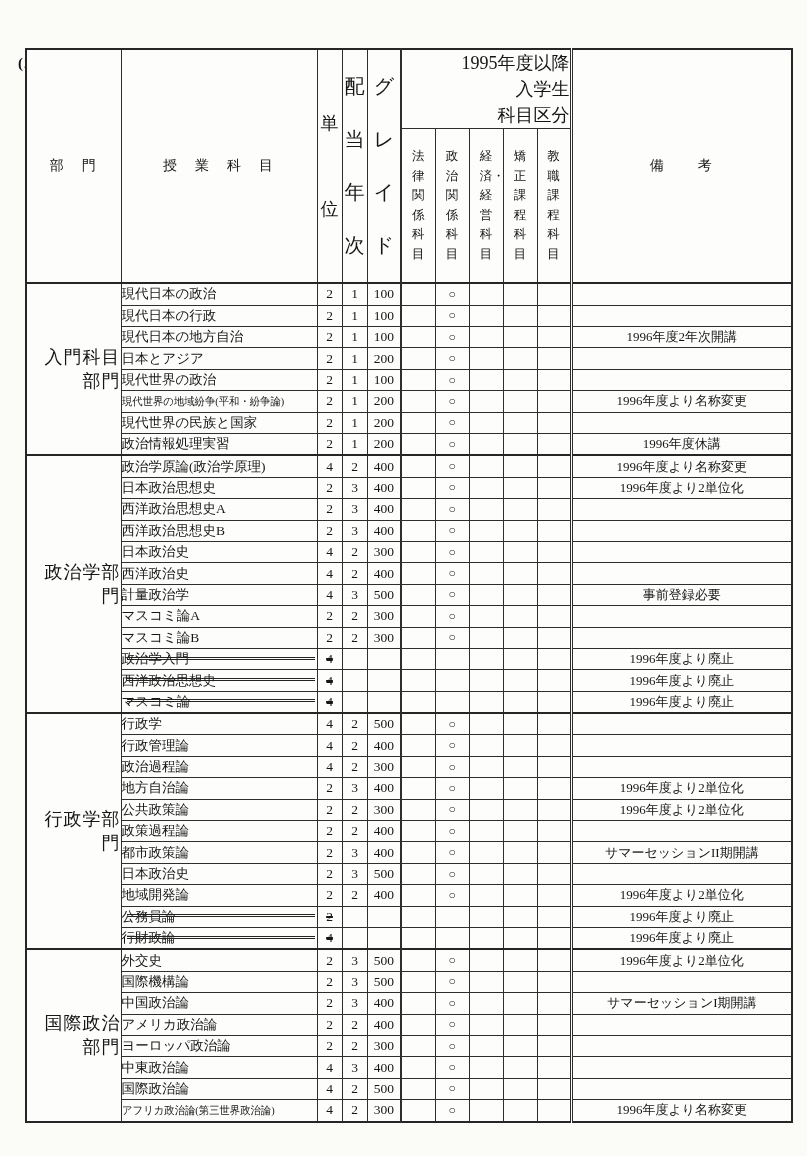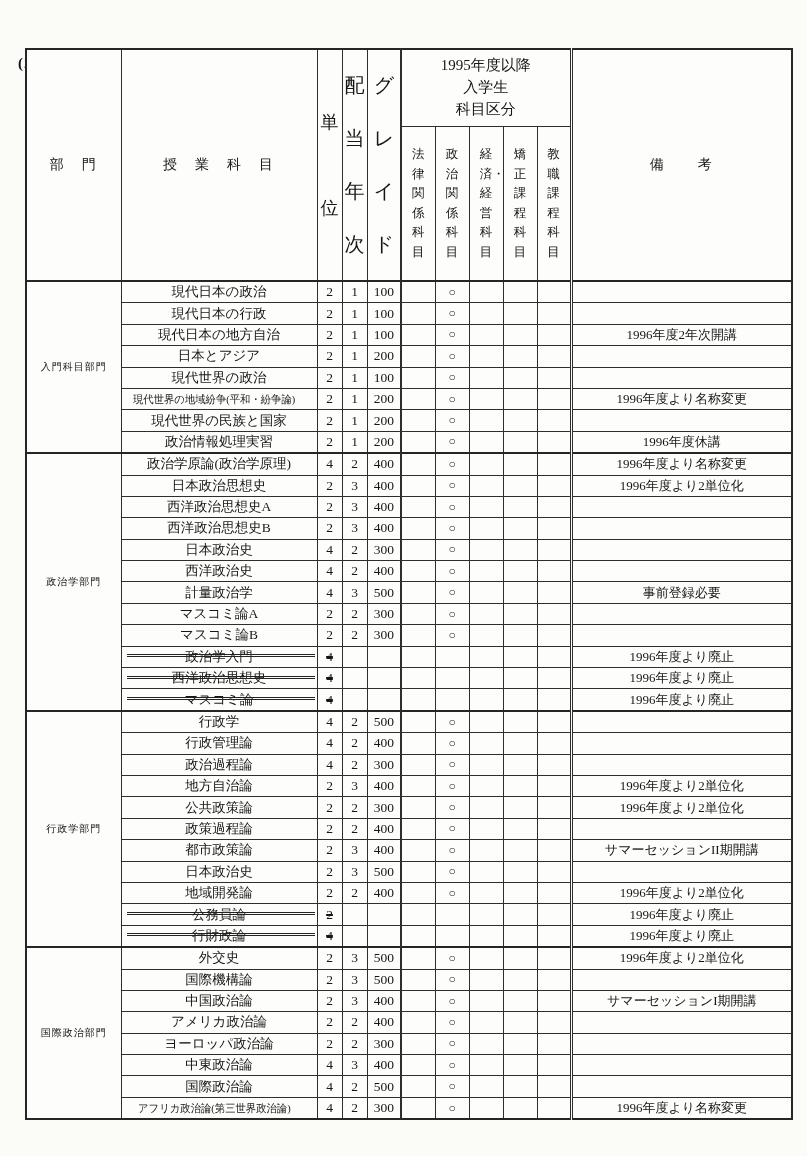--- a/index.html
+++ b/index.html
@@ -20,42 +20,42 @@
   table.doc th,table.doc td{
     border:1px solid #2e2e2e;padding:0;margin:0;
     font-weight:normal;color:#161616;overflow:hidden;
   }
   
   table.doc{border:2.5px solid #262626;}
   
   thead th{text-align:center;vertical-align:middle;font-size:14px;}
   th.h-dept,th.h-course,th.h-remarks{letter-spacing:2px;}
   th.h-classgroup{
-    height:76px;text-align:center;vertical-align:middle;
-    font-size:15px;line-height:1.45;padding-left:38px;
+    height:76px;text-align:right;vertical-align:middle;
+    font-size:18px;line-height:1.45;padding-left:38px;
     white-space:pre-line;border-bottom:1.5px solid #2e2e2e;
   }
   .vstack{display:inline-block;width:1em;word-break:break-all;vertical-align:middle;}
   th.h-units .vstack{line-height:86px;font-size:18px;}
   th.h-year .vstack,th.h-grade .vstack{line-height:53px;font-size:20px;}
   th.h-class{height:153px;text-align:center;}
   th.h-class .vstack{line-height:19.5px;font-size:12.5px;}
   thead tr.hr1 th{border-bottom-width:1px;}
   thead th[rowspan]{height:229px;}
   thead{border-bottom:2.5px solid #262626;}
   
   .bl2{border-left-width:2px !important;}
   .bl3{border-left:3px double #2e2e2e !important;}
   
   tbody td{height:20.4px;font-size:13.5px;vertical-align:middle;}
   tbody tr.gtop td{border-top:2.5px solid #262626;}
   td.dept{
-    text-align:center;font-size:10px;letter-spacing:1px;border-right:1px solid #2e2e2e;
-  }
-  td.course{text-align:center;padding-left:6px;position:relative;white-space:nowrap;}
+    text-align:right;font-size:18px;letter-spacing:1px;border-right:1px solid #2e2e2e;
+  }
+  td.course{text-align:left;padding-left:6px;position:relative;white-space:nowrap;}
   td.course span{white-space:nowrap;}
   td.cond span{font-size:11px;display:inline-block;transform:scaleX(.94);transform-origin:left center;}
   td.struck::after{
     content:"";position:absolute;left:5px;right:2px;top:50%;
     border-top:3px double #232323;margin-top:-2.5px;
   }
   td.num{text-align:center;font-size:13.5px;}
   td.snum{text-decoration:line-through;text-decoration-thickness:1.5px;}
   td.mark{text-align:center;font-size:12px;color:#2b2b2b;}
   td.remarks{text-align:center;padding-left:5px;font-size:13px;white-space:nowrap;}

